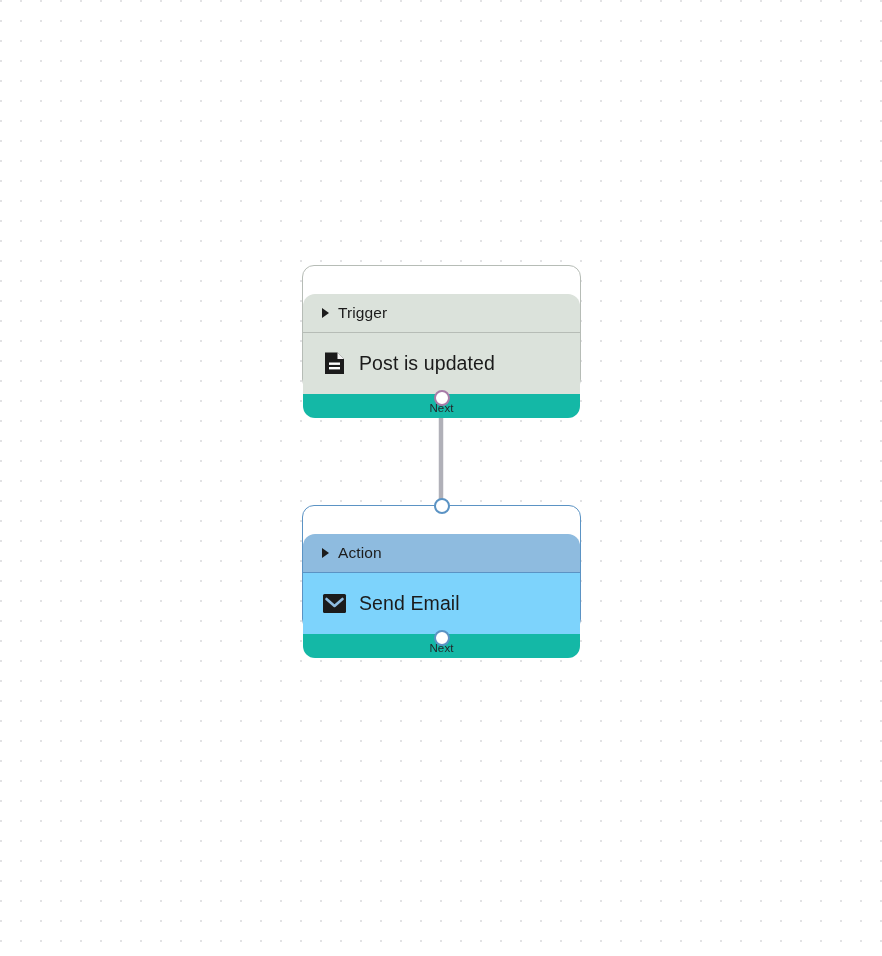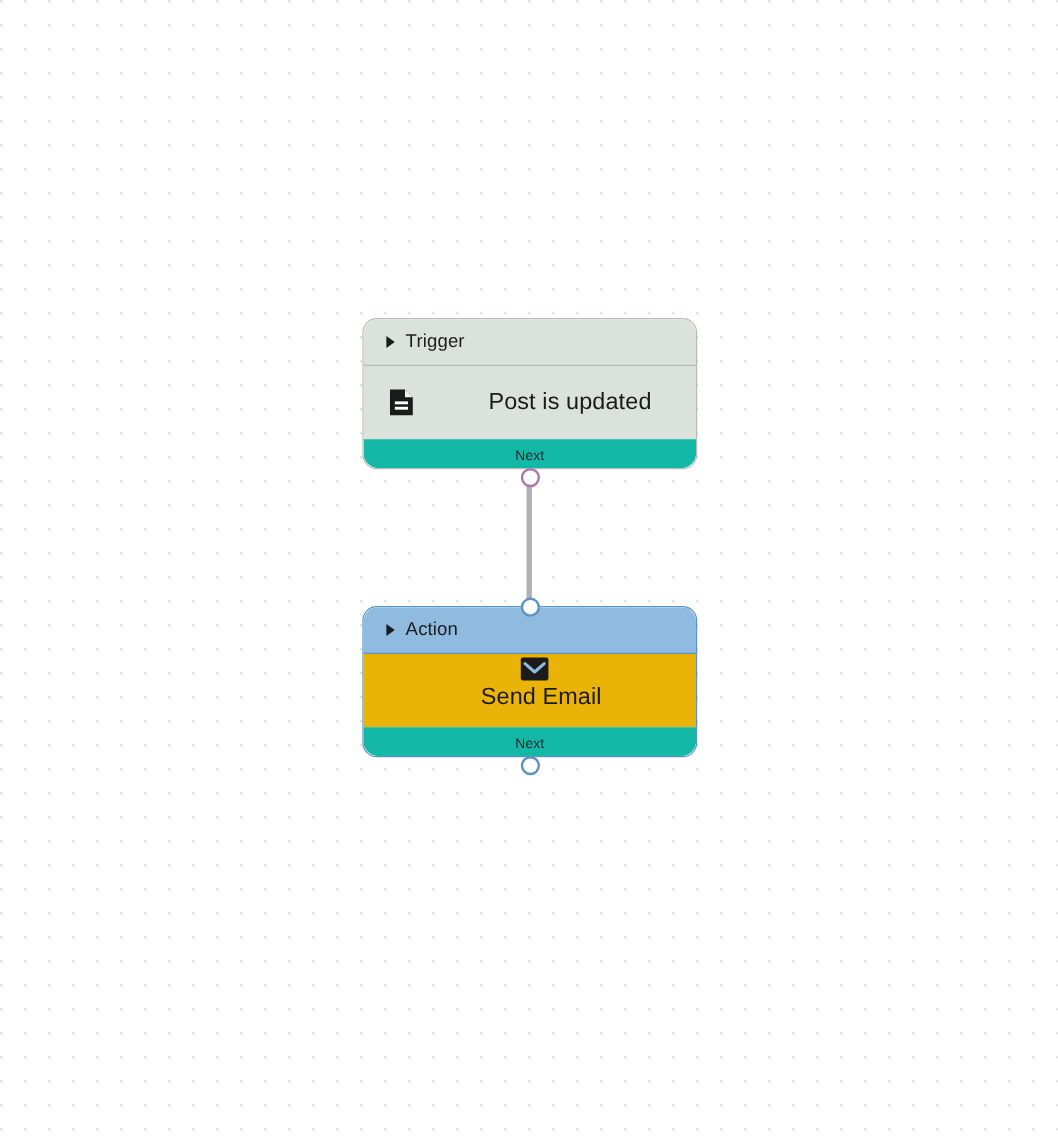--- a/index.html
+++ b/index.html
@@ -43,20 +43,21 @@
     border-radius: 12px;
     background: #ffffff;
     overflow: visible;
   }
   .node-inner {
     box-sizing: border-box;
     border-radius: 12px;
     overflow: hidden;
     width: 100%;
     height: 100%;
+    margin-top: 28px;
   }
   .node-header {
     box-sizing: border-box;
     height: 39px;
     display: flex;
     align-items: center;
     padding-left: 19px;
     font-size: 15.5px;
     color: #1c1c1c;
     letter-spacing: 0.1px;
@@ -107,21 +108,20 @@
   
   .node.trigger {
     border: 1.4px solid #b6bcb6;
   }
   .node.trigger .node-header {
     background: #dbe2db;
     border-bottom: 1.4px solid #b6bcb6;
   }
   .node.trigger .node-body {
     background: #dbe2db;
-    gap: 48px;
   }
 
   
   .node.action {
     border: 1.4px solid #5b93c4;
   }
   .node.action .node-header {
     background: #8ebbdf;
     border-bottom: 1.4px solid #5b93c4;
   }
@@ -195,21 +195,21 @@
   </div>
 
   <div class="node action" style="left: 302px; top: 505px; width: 279px; height: 126px; border-color: rgb(91, 147, 196);">
     <div class="node-inner">
 
       <div class="node-header" style="background: rgb(142, 187, 223); border-bottom-color: rgb(91, 147, 196);">
         <span class="disclosure"></span>
         <span>Action</span>
       </div>
 
-      <div class="node-body" style="background: #eab308; flex-direction: column;">
+      <div class="node-body" style="background: #7dd3fc;">
         <span class="node-icon">
           <svg width="25" height="21" viewBox="0 0 25 21" aria-hidden="true">
             <rect x="1" y="1" width="23" height="19" rx="1.5" fill="#1b1b1b"></rect>
             <path d="M4.5 6 L12.5 13 L20.5 6" fill="none" stroke="#8ebbdf" stroke-width="2.6" stroke-linecap="round" stroke-linejoin="round"></path>
           </svg>
         </span>
         <span class="node-title">Send Email</span>
       </div>
 
       <div class="node-footer">

